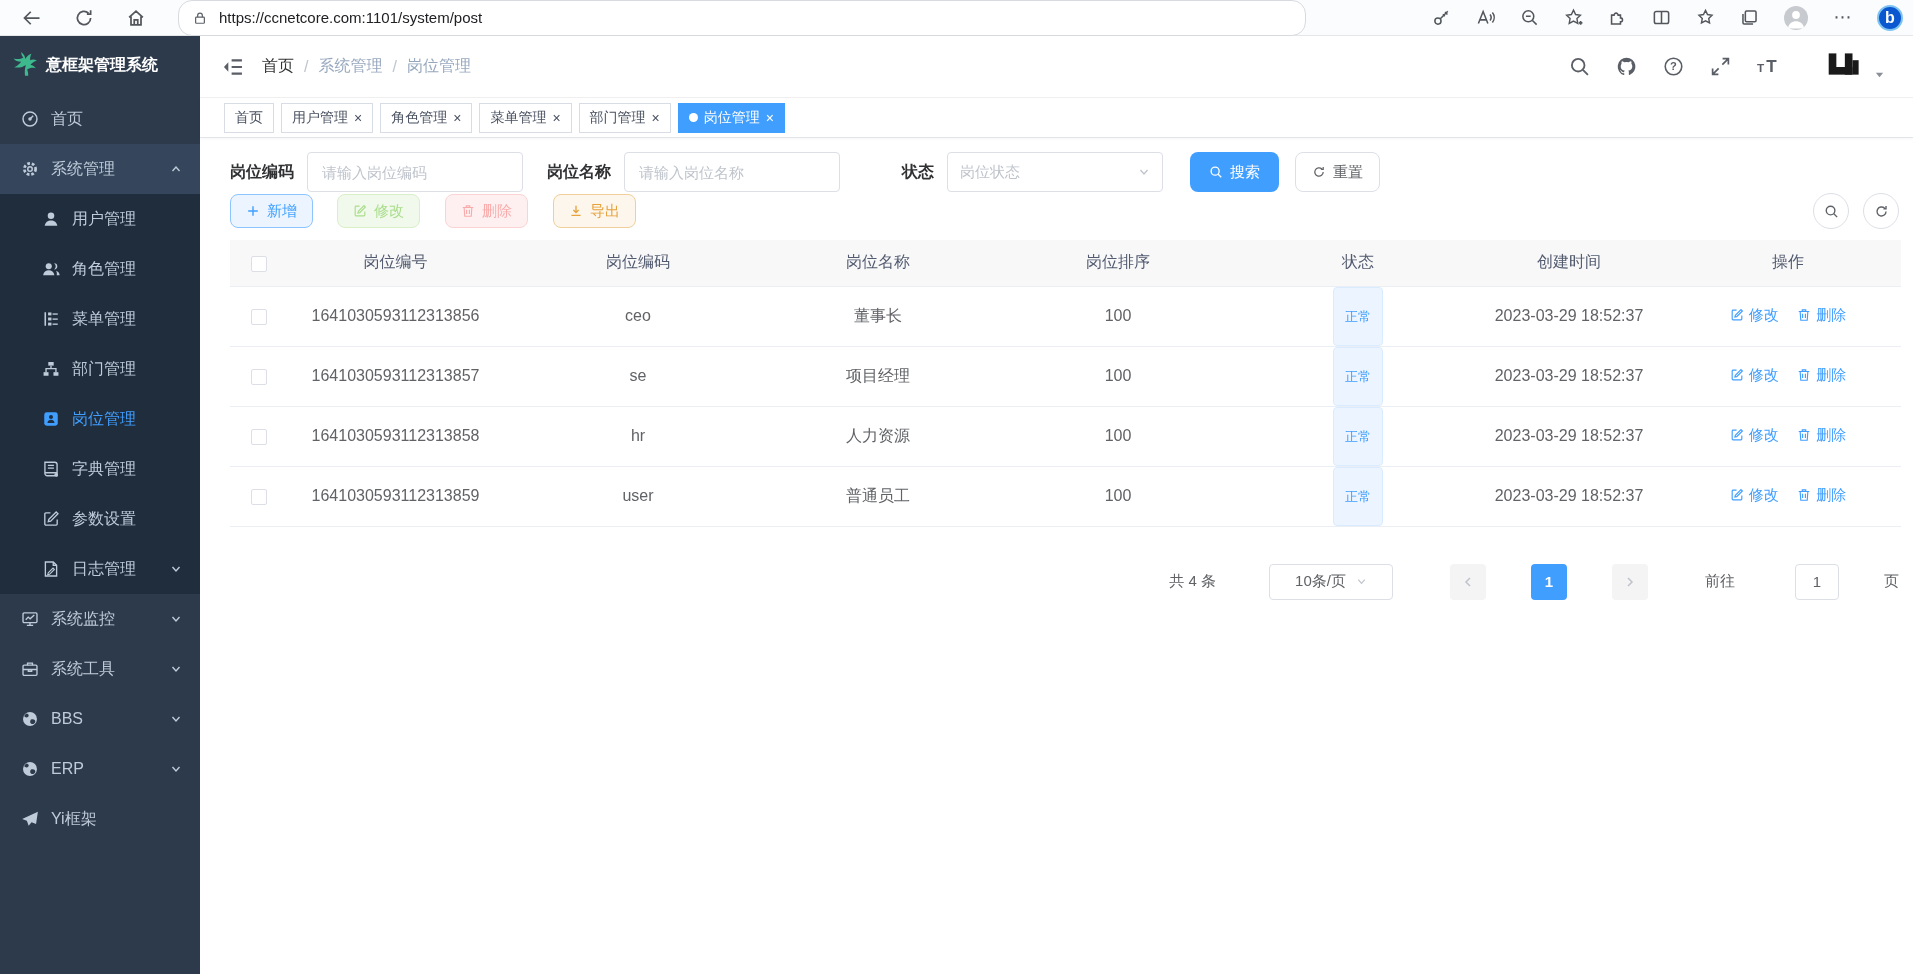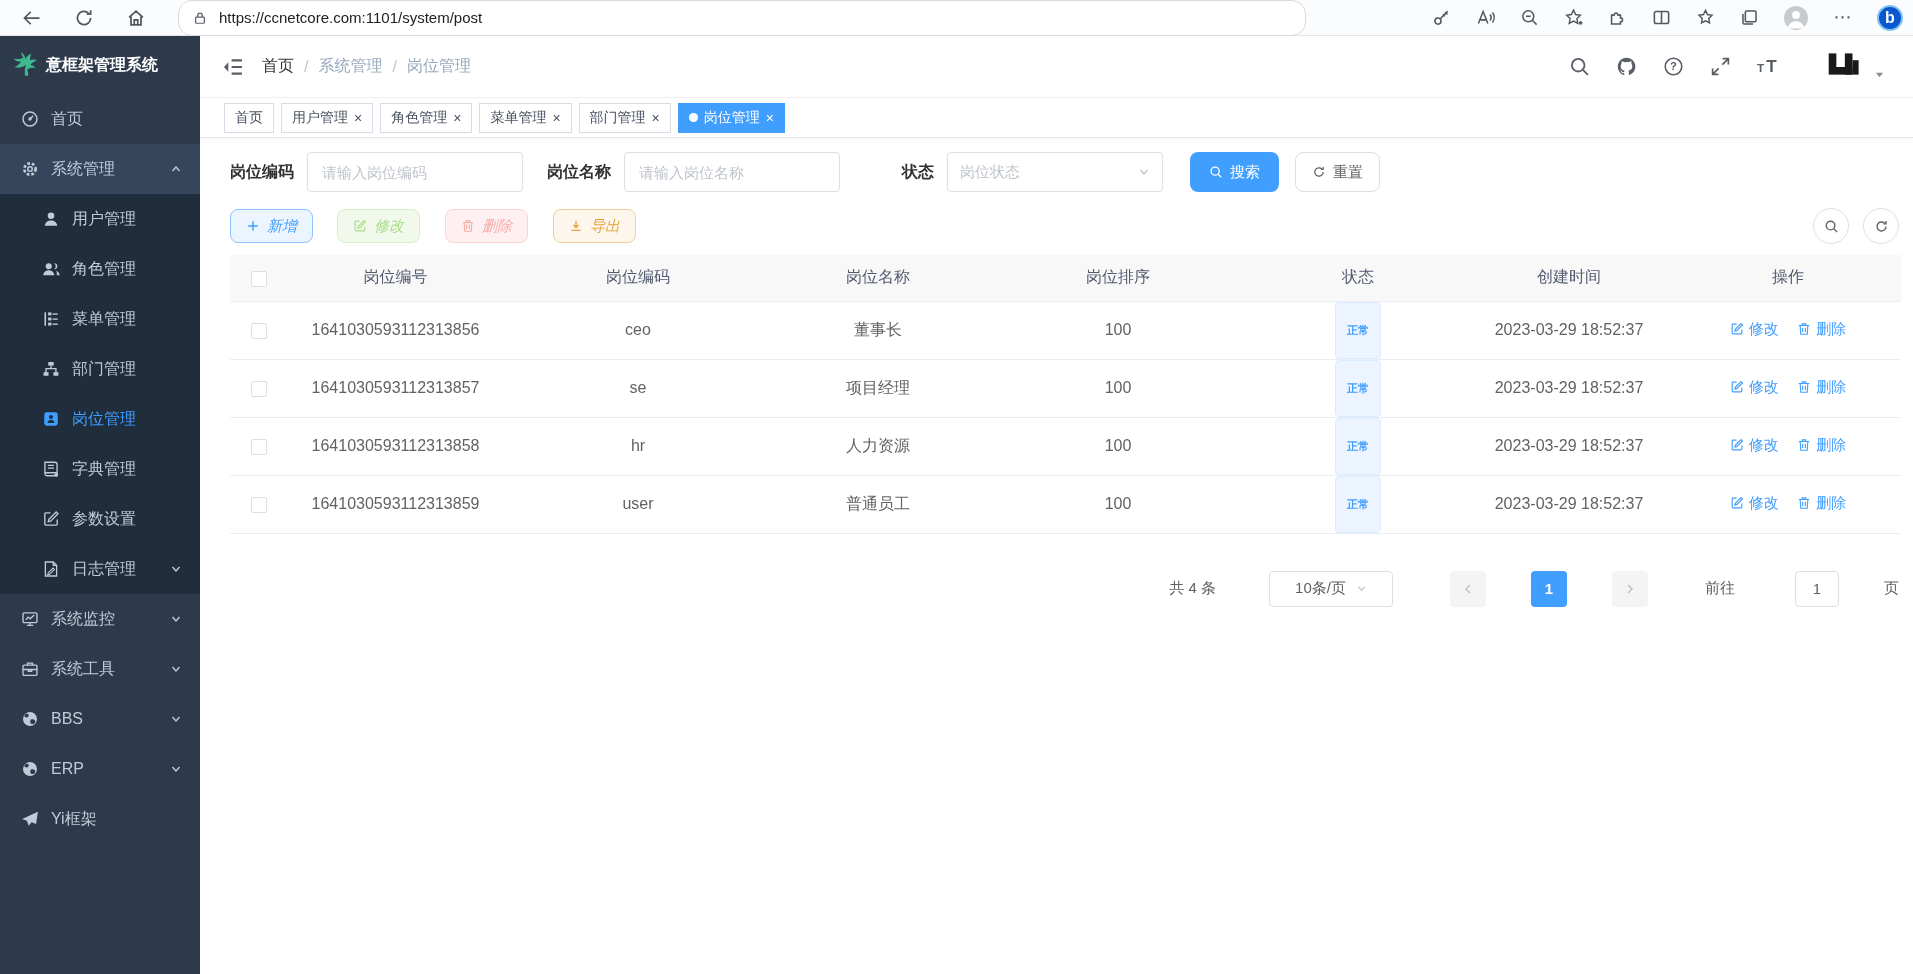--- a/index.html
+++ b/index.html
@@ -88,40 +88,40 @@
   .f-select { width:216px; height:40px; border:1px solid #dcdfe6; border-radius:4px; padding:0 12px;
     display:flex; align-items:center; color:#bfc4cc; font-size:15px; cursor:pointer; }
   .f-select .sel-caret { margin-left:auto; width:12px; height:12px; color:#c0c4cc; }
   .sel-caret svg { width:100%; height:100%; }
   .btn { border-radius:8px; font-size:15px; display:inline-flex; align-items:center; justify-content:flex-start;
     cursor:pointer; gap:7px; border:1px solid transparent; white-space:nowrap; }
   .btn svg { width:14px; height:14px; }
   .btn-search { height:40px; padding:0 18px; background:#409eff; color:#fff; margin-left:27px; }
   .btn-reset { height:40px; padding:0 16px; background:#fff; border-color:#dcdfe6; color:#606266; margin-left:16px; }
 
-  .toolbar-row { display:flex; align-items:center; margin-top:17px; position:relative;font-style:italic; }
+  .toolbar-row { display:flex; align-items:center; margin-top:2px; position:relative; }
   .btn-mini { height:34px; padding:0 15px; }
   .btn-add { background:#ecf5ff; border-color:#8cc4ff; color:#409eff; }
   .btn-edit { background:#f0f9eb; border-color:#d8efc8; color:#aadd8c; margin-left:24px; cursor:not-allowed; }
   .btn-del { background:#fef0f0; border-color:#fbd3d3; color:#f9abab; margin-left:25px; cursor:not-allowed; }
   .btn-export { background:#fdf6ec; border-color:#f0cf9a; color:#e6a23c; margin-left:25px; }
   .tool-right { position:absolute; right:2px; top:-1px; display:flex; gap:14px; }
   .circ-btn { width:36px; height:36px; border-radius:50%; border:1px solid #dcdfe6; background:#fff;
     display:flex; align-items:center; justify-content:center; color:#5f6368; cursor:pointer; }
   .circ-btn svg { width:15px; height:15px; }
 
   
   table.grid { margin-top:12px; width:100%; border-collapse:collapse; table-layout:fixed; }
   .grid th { background:#f8f8f9; color:#515a6e; font-size:16px; font-weight:normal; height:46px;
     border-bottom:1px solid #ebeef5; text-align:center; }
   .grid td { height:49px; font-size:16px; color:#606266; border-bottom:1px solid #ebeef5; text-align:center; }
   .ckbox { width:16px; height:16px; border:1px solid #dcdfe6; border-radius:2px; background:#fff;
     display:inline-block; vertical-align:middle; cursor:pointer; }
   .badge { display:inline-block; padding:22px 11px; background:#ecf5ff; border:1px solid #d9ecff;
-    color:#409eff; border-radius:4px; font-size:11px; line-height:1;font-weight:bold; }
+    color:#409eff; border-radius:4px; font-size:13px; line-height:1; }
   .op-link { color:#409eff; font-size:15px; display:inline-flex; align-items:center; gap:5px; cursor:pointer; }
   .op-link svg { width:14px; height:14px; }
   .op-link + .op-link { margin-left:14px; }
 
   
   .pager { display:flex; align-items:center; justify-content:flex-end; margin-top:37px; padding-right:2px;
     font-size:15px; color:#606266;gap:36px; }
   .pg-total { margin-right:17px; }
   .pg-size { width:124px; height:36px; border:1px solid #dcdfe6; border-radius:4px; display:flex;
     align-items:center; justify-content:center; gap:10px; color:#606266; cursor:pointer; margin-right:21px; }

